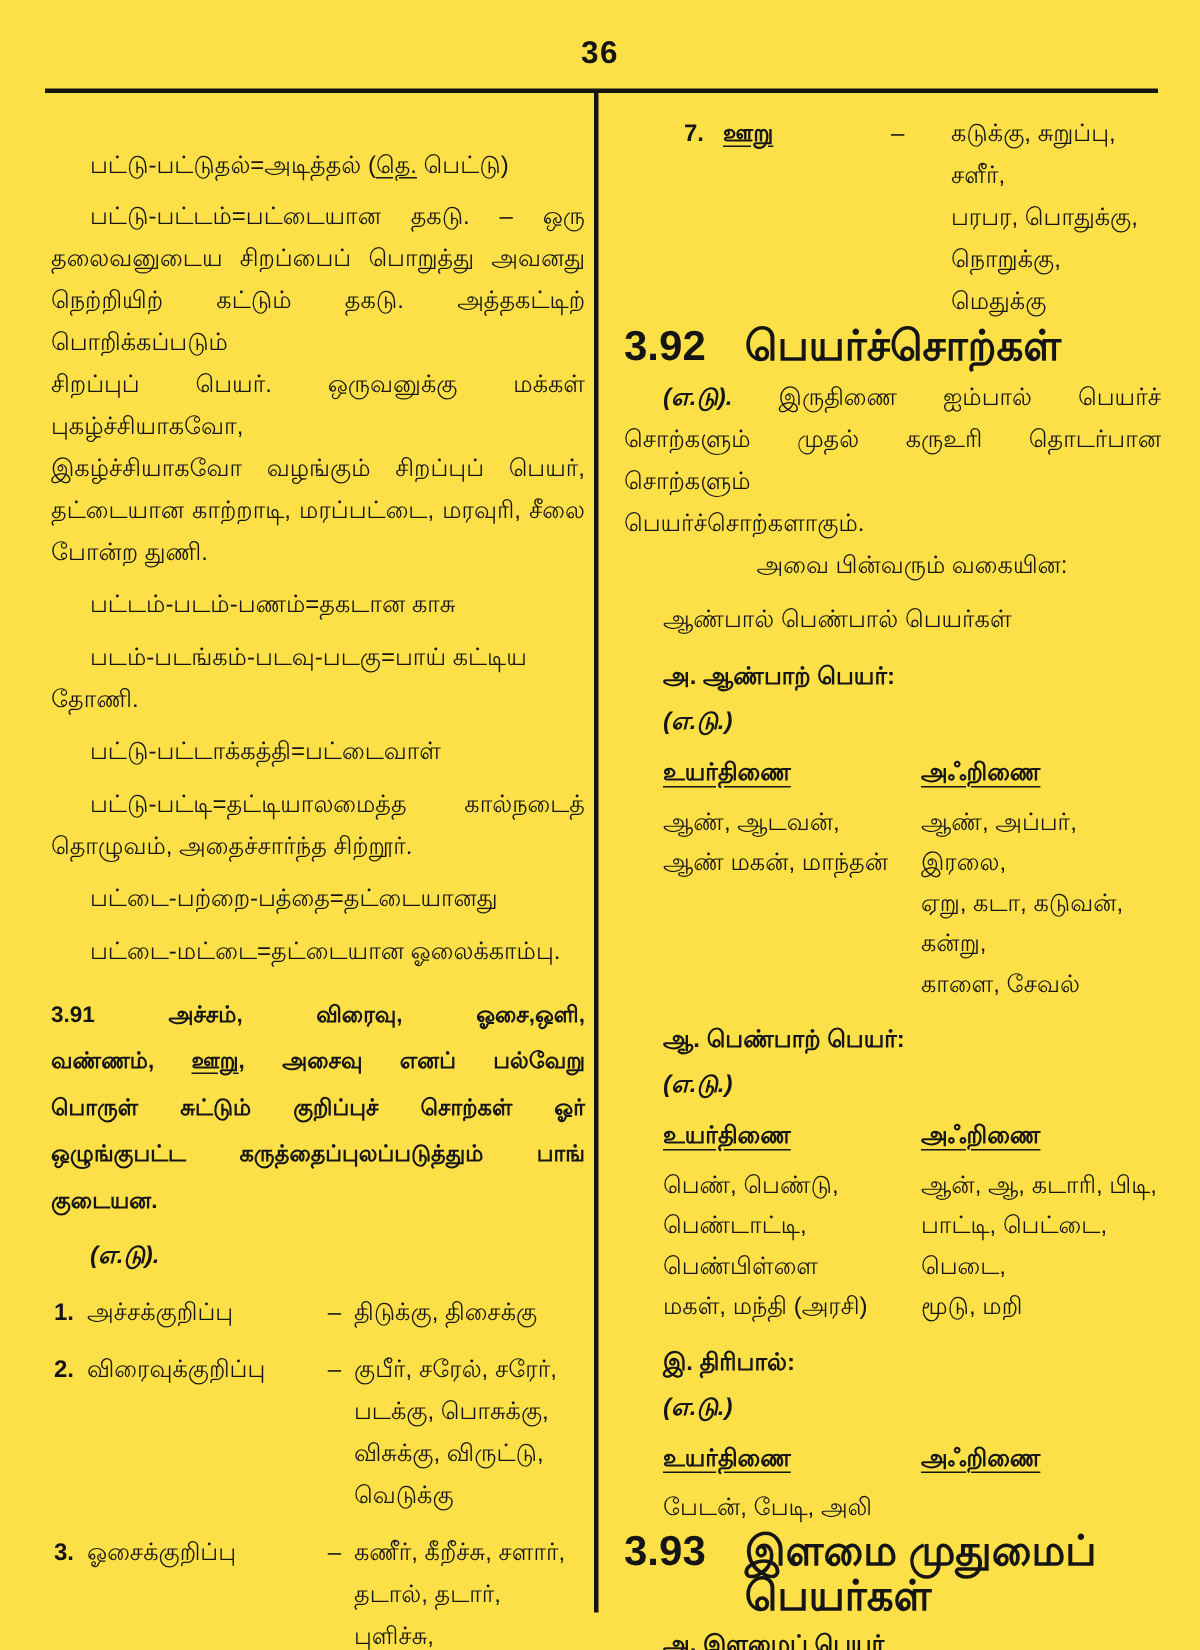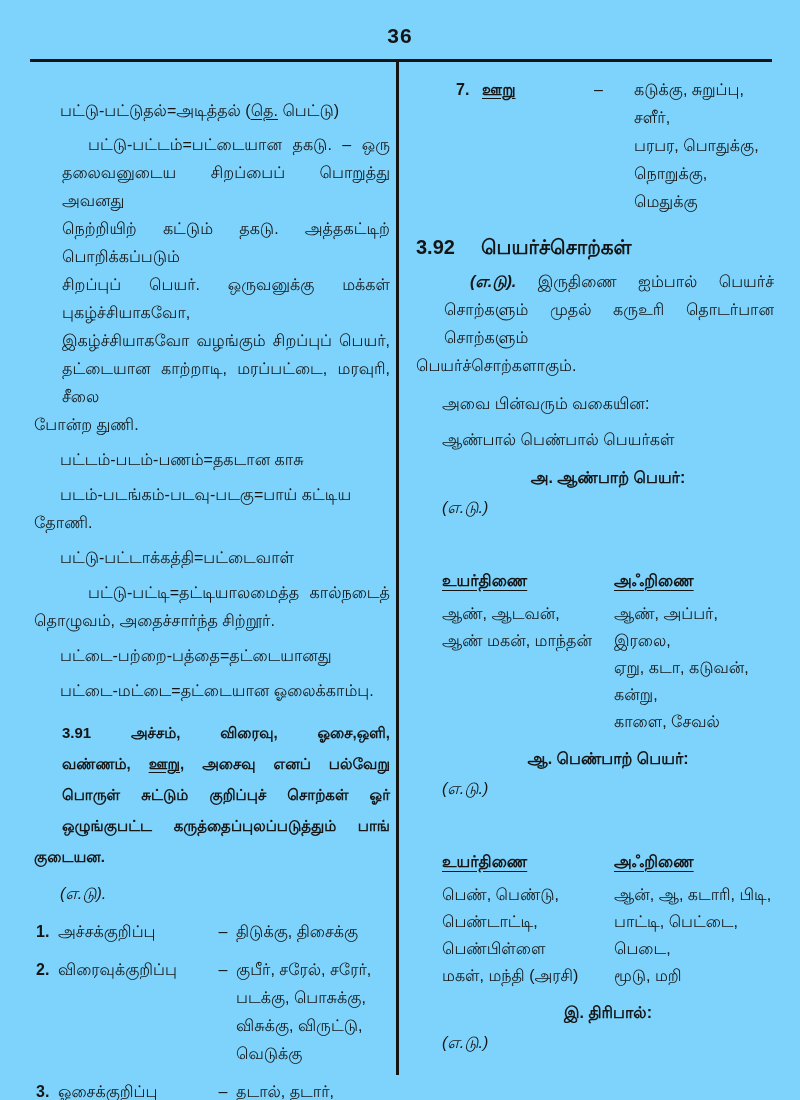--- a/index.html
+++ b/index.html
@@ -4,21 +4,21 @@
 <style>
   html,body{margin:0;padding:0;}
   body{
     background:#e8e8e8;
     font-family:"Liberation Sans", sans-serif;
   }
   .page{
     position:relative;
     width:800px;height:1100px;
     margin:0 auto;
-    background:#7dd3fc;
+    background:#fde047;
     color:#151515;
     overflow:hidden;
   }
   .header{
     position:relative;height:60px;
   }
   .page-num{
     position:absolute;left:0;right:0;top:24px;
     text-align:center;
     font-size:21px;font-weight:700;letter-spacing:1px;
@@ -33,36 +33,36 @@
   }
   .columns{
     position:absolute;top:62px;left:0;right:0;bottom:0;
     display:flex;
   }
   .col{font-size:16px;line-height:28px;}
   .col.left{width:356px;margin-left:34px;padding-top:28px;}
   .col.right{width:358px;margin-left:26px;padding-top:14px;}
 
   .ind{text-indent:26px;}
-  .jl{text-align:justify;text-align-last:justify;margin-left:28px;}
+  .jl{text-align:justify;text-align-last:justify;}
   .u{text-decoration:underline;text-underline-offset:3px;}
   .b{font-weight:700;}
   .bi{font-weight:700;font-style:italic;}
 
   .entry{margin-top:7px;}
   .para{margin-top:6px;}
 
   .sec-head-para{
     margin-top:12px;
     font-size:15px;font-weight:700;line-height:31px;
   }
   .ex-label{
     margin-top:8px;margin-bottom:8px;
     padding-left:26px;
-    font-weight:400;font-style:italic;
+    font-weight:700;font-style:italic;
   }
   .glist{margin-top:4px;}
   .li{
     display:grid;
     grid-template-columns:24px 152px 26px 1fr;
     align-items:start;
     margin-top:10px;
   }
   .li .num{font-weight:700;padding-left:2px;}
   .li .lbl{font-weight:400;}
@@ -70,43 +70,41 @@
 
   
   .li7{
     display:grid;
     grid-template-columns:26px 112px 40px 1fr;
     align-items:start;
     padding-left:40px;
   }
   .sec-title{
     display:flex;gap:26px;
-    margin-top:16px;margin-bottom:4px;
-    font-size:20px;font-weight:700;line-height:30px;
+    margin-bottom:4px;
+    font-size:28px;font-weight:700;line-height:30px;
   }
   .plain-ind{padding-left:26px;}
   .sub-head{
     padding-left:26px;
     font-weight:700;
     margin-top:10px;
-    text-align:center;
   }
   .tbl{
     display:grid;
     grid-template-columns:168px 1fr;
     padding-left:26px;
     margin-top:6px;
     column-gap:4px;
   }
   .tbl .th{
     font-weight:700;
     text-decoration:underline;
     text-underline-offset:4px;
     margin-bottom:6px;
-    margin-top:39px;
   }
   .small-lh{line-height:27px;}
 </style>
 </head>
 <body>
 
 <div class="page">
 
   <div class="header">
     <div class="page-num">36</div>
@@ -168,20 +166,21 @@
               <div>படக்கு, பொசுக்கு,</div>
               <div>விசுக்கு, விருட்டு,</div>
               <div>வெடுக்கு</div>
             </span>
         </div>
         <div class="li">
           <span class="num">3.</span>
           <span class="lbl">ஓசைக்குறிப்பு</span>
           <span class="dash">–</span>
           <span class="vals">
+              <div>கணீர், கீறீச்சு, சளார்,</div>
               <div>தடால், தடார், புளிச்சு,</div>
             </span>
         </div>
 
       </div>
     </div>
 
     <div class="col right">
 
       <div class="li7">
@@ -199,21 +198,21 @@
         <span>3.92</span>
         <span>பெயர்ச்சொற்கள்</span>
       </div>
 
       <div class="para">
         <div class="jl ind"><span class="bi">(எ.டு).</span> <span>இருதிணை ஐம்பால் பெயர்ச்</span></div>
         <div class="jl">சொற்களும் முதல் கருஉரி தொடர்பான சொற்களும்</div>
         <div>பெயர்ச்சொற்களாகும்.</div>
       </div>
 
-      <div class="plain-ind" style="margin-top:10px;">அவை பின்வரும் வகையின:</div>
+      <div class="plain-ind" style="text-align:center;">அவை பின்வரும் வகையின:</div>
       <div class="plain-ind" style="margin-top:8px;">ஆண்பால் பெண்பால் பெயர்கள்</div>
 
       <div class="sub-head">அ. ஆண்பாற் பெயர்:</div>
       <div class="ex-label" style="margin-top:2px;margin-bottom:2px;">(எ.டு.)</div>
       <div class="tbl small-lh">
         <div class="th">உயர்திணை</div>
         <div class="th">அஃறிணை</div>
         <div>
             <div>ஆண், ஆடவன்,</div>
             <div>ஆண் மகன், மாந்தன்</div>

